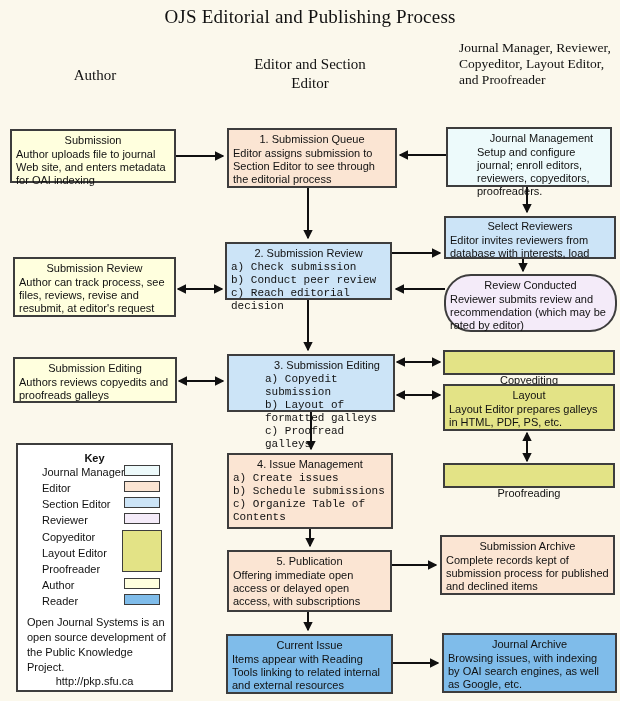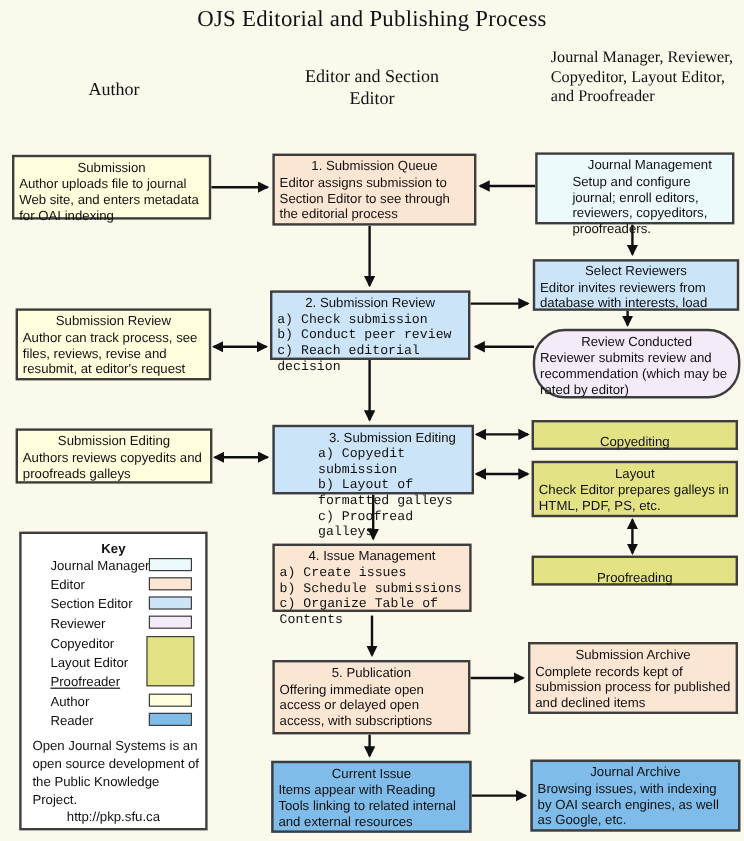--- a/index.html
+++ b/index.html
@@ -11,21 +11,21 @@
          font-size:19px;letter-spacing:.2px;}
   .colhead{position:absolute;font-size:15px;line-height:19px;}
   .ch-author{top:66px;left:40px;width:110px;text-align:center;}
   .ch-editor{top:55px;left:235px;width:150px;text-align:center;}
   .ch-others{top:40px;left:459px;width:155px;font-size:13.5px;line-height:16px;text-align:left;}
   .node{position:absolute;border:2px solid #3D3D3D;box-sizing:border-box;
         padding:3px 4px 2px 4px;font-size:11px;line-height:13px;}
   .nt{font-weight:normal;text-align:center;margin-bottom:1px;}
   .nb{text-align:left;}
   .pre{white-space:pre-line;font-family:Liberation Mono, monospace;}
-  .only-title .nt{margin-top:8px;}
+  .only-title .nt{margin-top:19px;}
   svg.arrows{position:absolute;inset:0;pointer-events:none;}
   .keybox{position:absolute;left:16px;top:443px;width:157px;height:249px;
           background:#FFFFFF;border:2px solid #3D3D3D;box-sizing:border-box;font-size:11px;padding-left:16px;}
   .keytitle{position:absolute;top:7px;left:0;width:100%;text-align:center;font-weight:bold;font-size:11px;}
   .klabel{position:absolute;left:24px;font-size:11px;line-height:12px;}
   .kswatch{position:absolute;left:106px;width:36px;height:11px;border:1px solid #3D3D3D;box-sizing:border-box;}
   .kswatch-big{position:absolute;left:104px;width:40px;height:42px;border:1px solid #3D3D3D;box-sizing:border-box;}
   .keynote{position:absolute;left:9px;top:170px;width:140px;font-size:11px;line-height:15px;}
   .keyurl{position:absolute;left:0;top:230px;width:100%;text-align:center;font-size:11px;}
 </style>
@@ -89,21 +89,21 @@
     <div class="nb pre">a) Check submission
 b) Conduct peer review
 c) Reach editorial decision</div>
   </div>
   <div class="node" style="left: 227px; top: 354px; width: 168px; height: 58px; background-color: rgb(204, 228, 247); padding-left: 36px;">
     <div class="nt">3. Submission Editing</div>
     <div class="nb pre">a) Copyedit submission
 b) Layout of formatted galleys
 c) Proofread galleys</div>
   </div>
-  <div class="node" style="left: 227px; top: 453px; width: 166px; height: 57px; background-color: rgb(251, 229, 211);">
+  <div class="node" style="left: 227px; top: 453px; width: 166px; height: 76px; background-color: rgb(251, 229, 211);">
     <div class="nt">4. Issue Management</div>
     <div class="nb pre">a) Create issues
 b) Schedule submissions
 c) Organize Table of Contents</div>
   </div>
   <div class="node" style="left: 227px; top: 550px; width: 165px; height: 62px; background-color: rgb(251, 229, 211);">
     <div class="nt">5. Publication</div>
     <div class="nb">Offering immediate open access or delayed open access, with subscriptions</div>
   </div>
   <div class="node" style="left: 226px; top: 634px; width: 167px; height: 60px; background-color: rgb(127, 188, 234);">
@@ -121,21 +121,21 @@
   </div>
   <div class="node" style="left: 444px; top: 274px; width: 173px; height: 58px; background-color: rgb(244, 235, 249); border-radius: 27px;">
     <div class="nt">Review Conducted</div>
     <div class="nb">Reviewer submits review and recommendation (which may be rated by editor)</div>
   </div>
   <div class="node only-title" style="left: 443px; top: 350px; width: 172px; height: 25px; background-color: rgb(227, 227, 134);">
     <div class="nt">Copyediting</div>
   </div>
   <div class="node" style="left: 443px; top: 384px; width: 172px; height: 47px; background-color: rgb(227, 227, 134);">
     <div class="nt">Layout</div>
-    <div class="nb">Check Editor prepares galleys in HTML, PDF, PS, etc.</div>
+    <div class="nb">Layout Editor prepares galleys in HTML, PDF, PS, etc.</div>
   </div>
   <div class="node only-title" style="left: 443px; top: 463px; width: 172px; height: 25px; background-color: rgb(227, 227, 134);">
     <div class="nt">Proofreading</div>
   </div>
   <div class="node" style="left: 440px; top: 535px; width: 175px; height: 60px; background-color: rgb(251, 229, 211);">
     <div class="nt">Submission Archive</div>
     <div class="nb">Complete records kept of submission process for published and declined items</div>
   </div>
   <div class="node" style="left: 442px; top: 633px; width: 175px; height: 60px; background-color: rgb(127, 188, 234);">
     <div class="nt">Journal Archive</div>
@@ -143,21 +143,21 @@
   </div>
 
   <div class="keybox">
     <div class="keytitle">Key</div>
     <div class="klabel" style="top:21px;">Journal Manager</div>
     <div class="klabel" style="top:37px;">Editor</div>
     <div class="klabel" style="top:53px;">Section Editor</div>
     <div class="klabel" style="top:69px;">Reviewer</div>
     <div class="klabel" style="top:86px;">Copyeditor</div>
     <div class="klabel" style="top:102px;">Layout Editor</div>
-    <div class="klabel" style="top:118px;text-decoration:underline;">Proofreader</div>
+    <div class="klabel" style="top:118px;">Proofreader</div>
     <div class="klabel" style="top:134px;">Author</div>
     <div class="klabel" style="top:150px;">Reader</div>
     <div class="kswatch" style="top: 20px; background-color: rgb(237, 250, 251);"></div>
     <div class="kswatch" style="top: 36px; background-color: rgb(251, 229, 211);"></div>
     <div class="kswatch" style="top: 52px; background-color: rgb(204, 228, 247);"></div>
     <div class="kswatch" style="top: 68px; background-color: rgb(244, 235, 249);"></div>
     <div class="kswatch-big" style="top: 85px; background-color: rgb(227, 227, 134);"></div>
     <div class="kswatch" style="top: 133px; background-color: rgb(255, 255, 222);"></div>
     <div class="kswatch" style="top: 149px; background-color: rgb(127, 188, 234);"></div>
     <div class="keynote">Open Journal Systems is an open source development of the Public Knowledge Project.</div>

